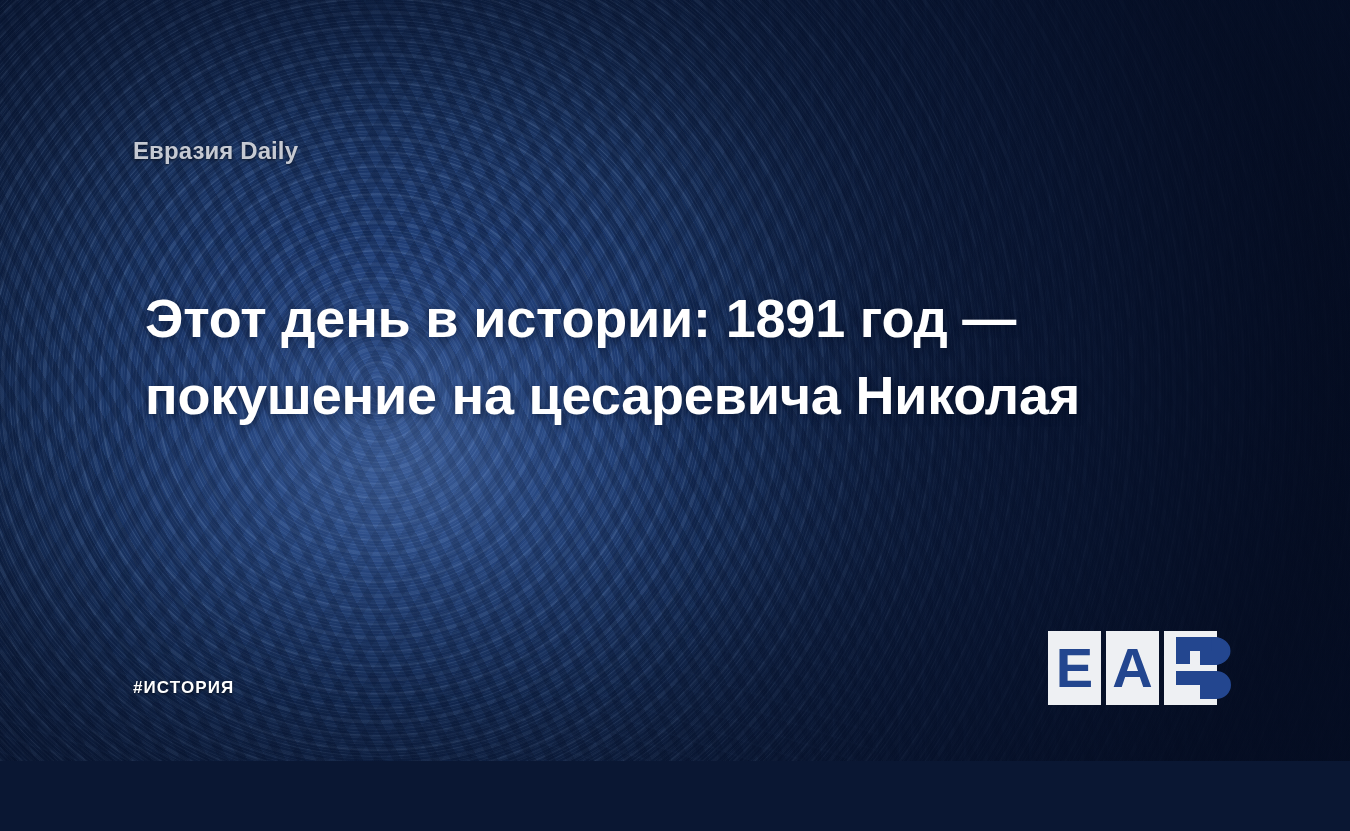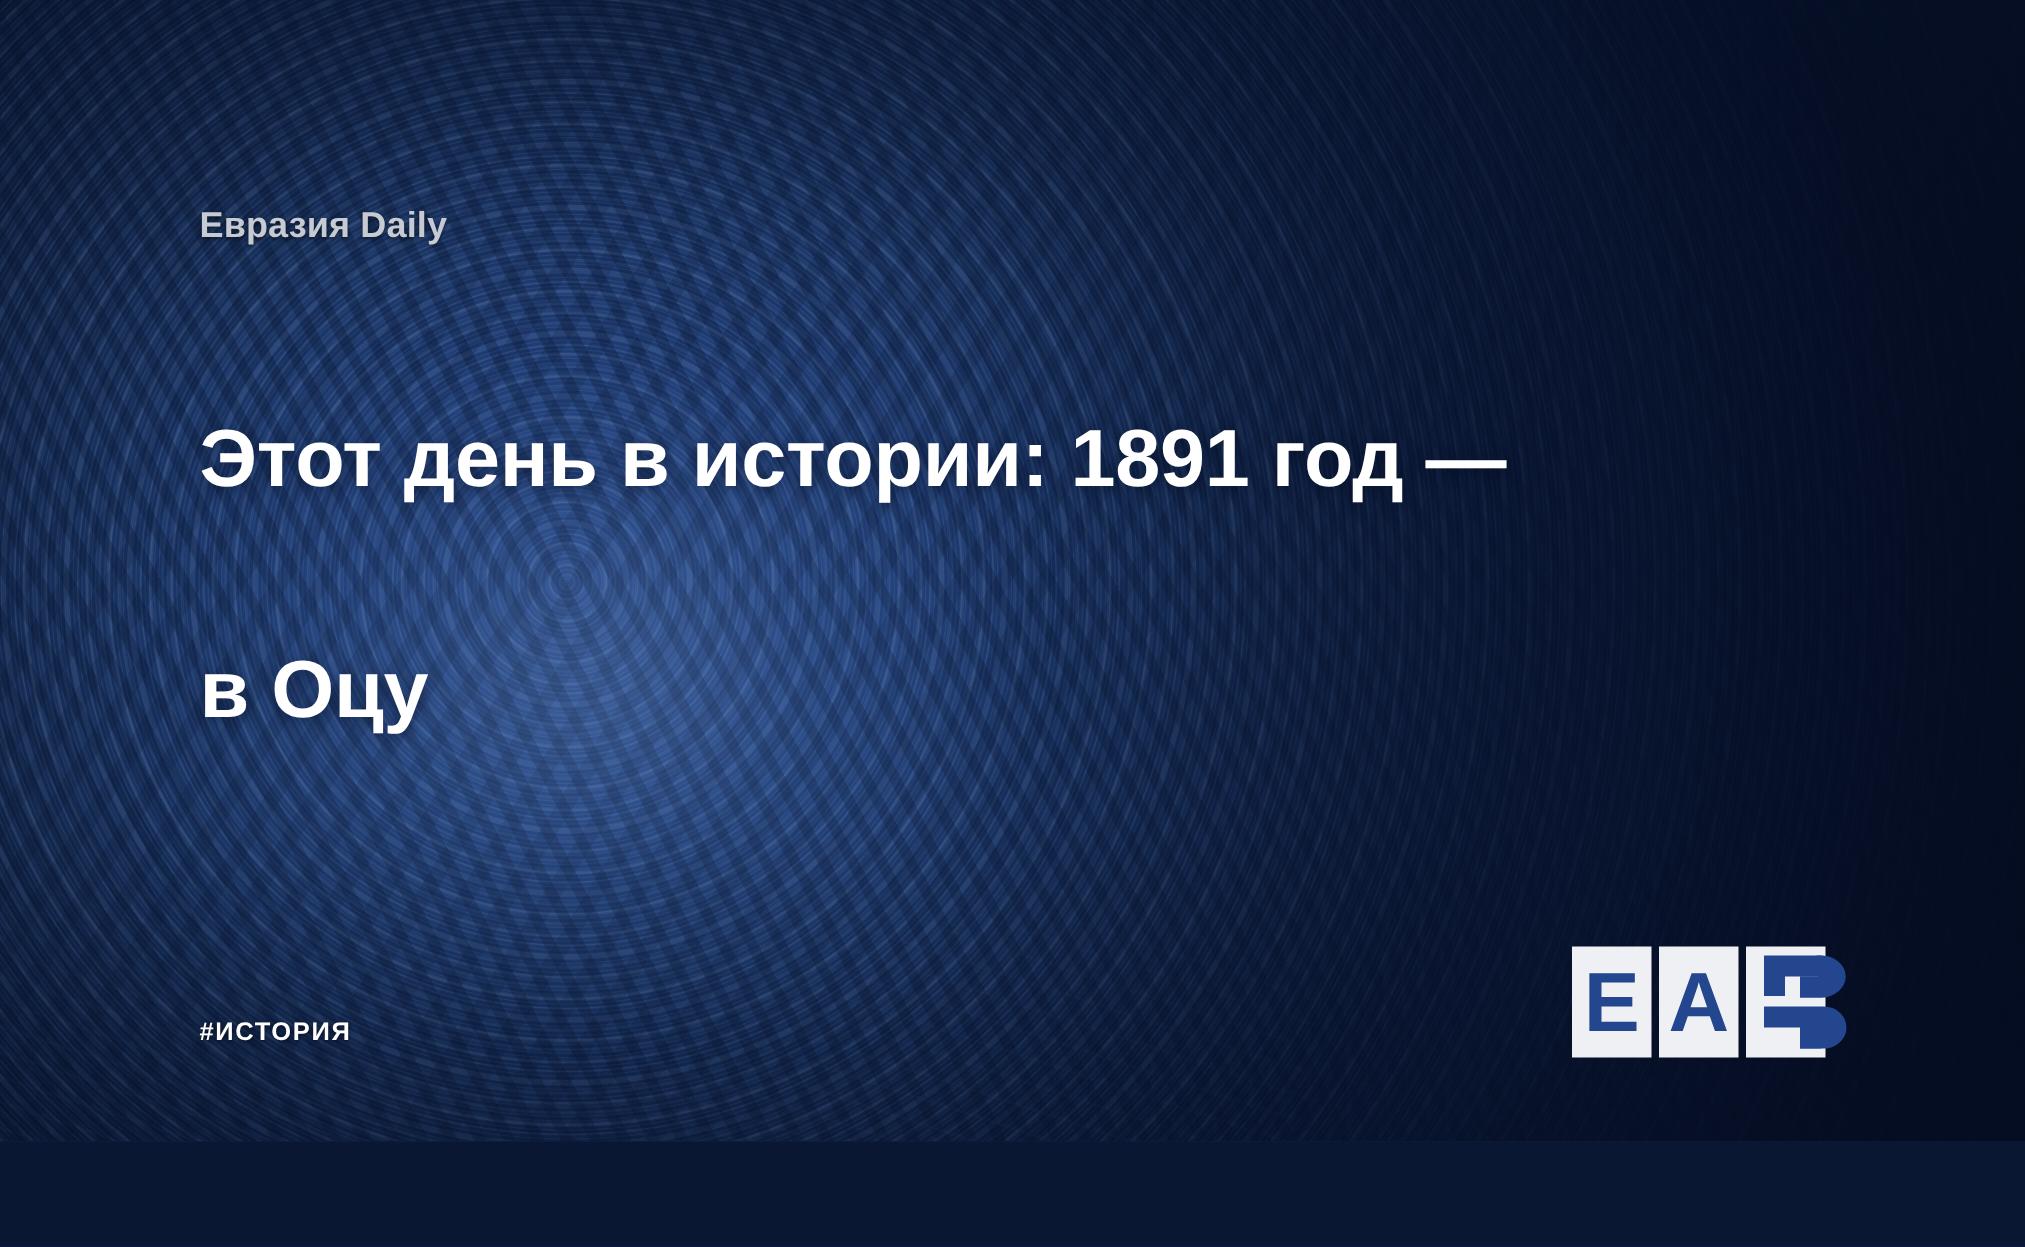--- a/index.html
+++ b/index.html
@@ -153,21 +153,21 @@
     letter-spacing: .1px;
     text-shadow: 0 1px 3px rgba(0,0,0,.55);
     white-space: nowrap;
   }
 
   .headline {
     position: absolute;
     left: 133px;
     top: 268px;
     width: 960px;
-    margin: 0;
+    margin: 12px;
     font-size: 54px;
     line-height: 77px;
     font-weight: bold;
     color: #ffffff;
     letter-spacing: -0.2px;
     text-shadow: 0 2px 10px rgba(4,12,34,.55);
   }
 
   .tag {
     position: absolute;
@@ -237,22 +237,21 @@
   <div class="bg-darkright"></div>
   <div class="bg-vignette"></div>
   <div class="scrim"></div>
 
   <div class="content">
 
     <div class="brand">Евразия Daily</div>
 
     <h1 class="headline">
       <span>Этот день в истории: 1891 год —</span><br>
-      <br>
-      <span>в Оцу</span>
+      <span>покушение на цесаревича Николая</span><br>
     </h1>
 
     <div class="tag">#ИСТОРИЯ</div>
 
     <div class="logo">
       <div class="logo-tile">
         <span class="logo-letter">E</span>
       </div>
       <div class="logo-tile">
         <span class="logo-letter">A</span>

